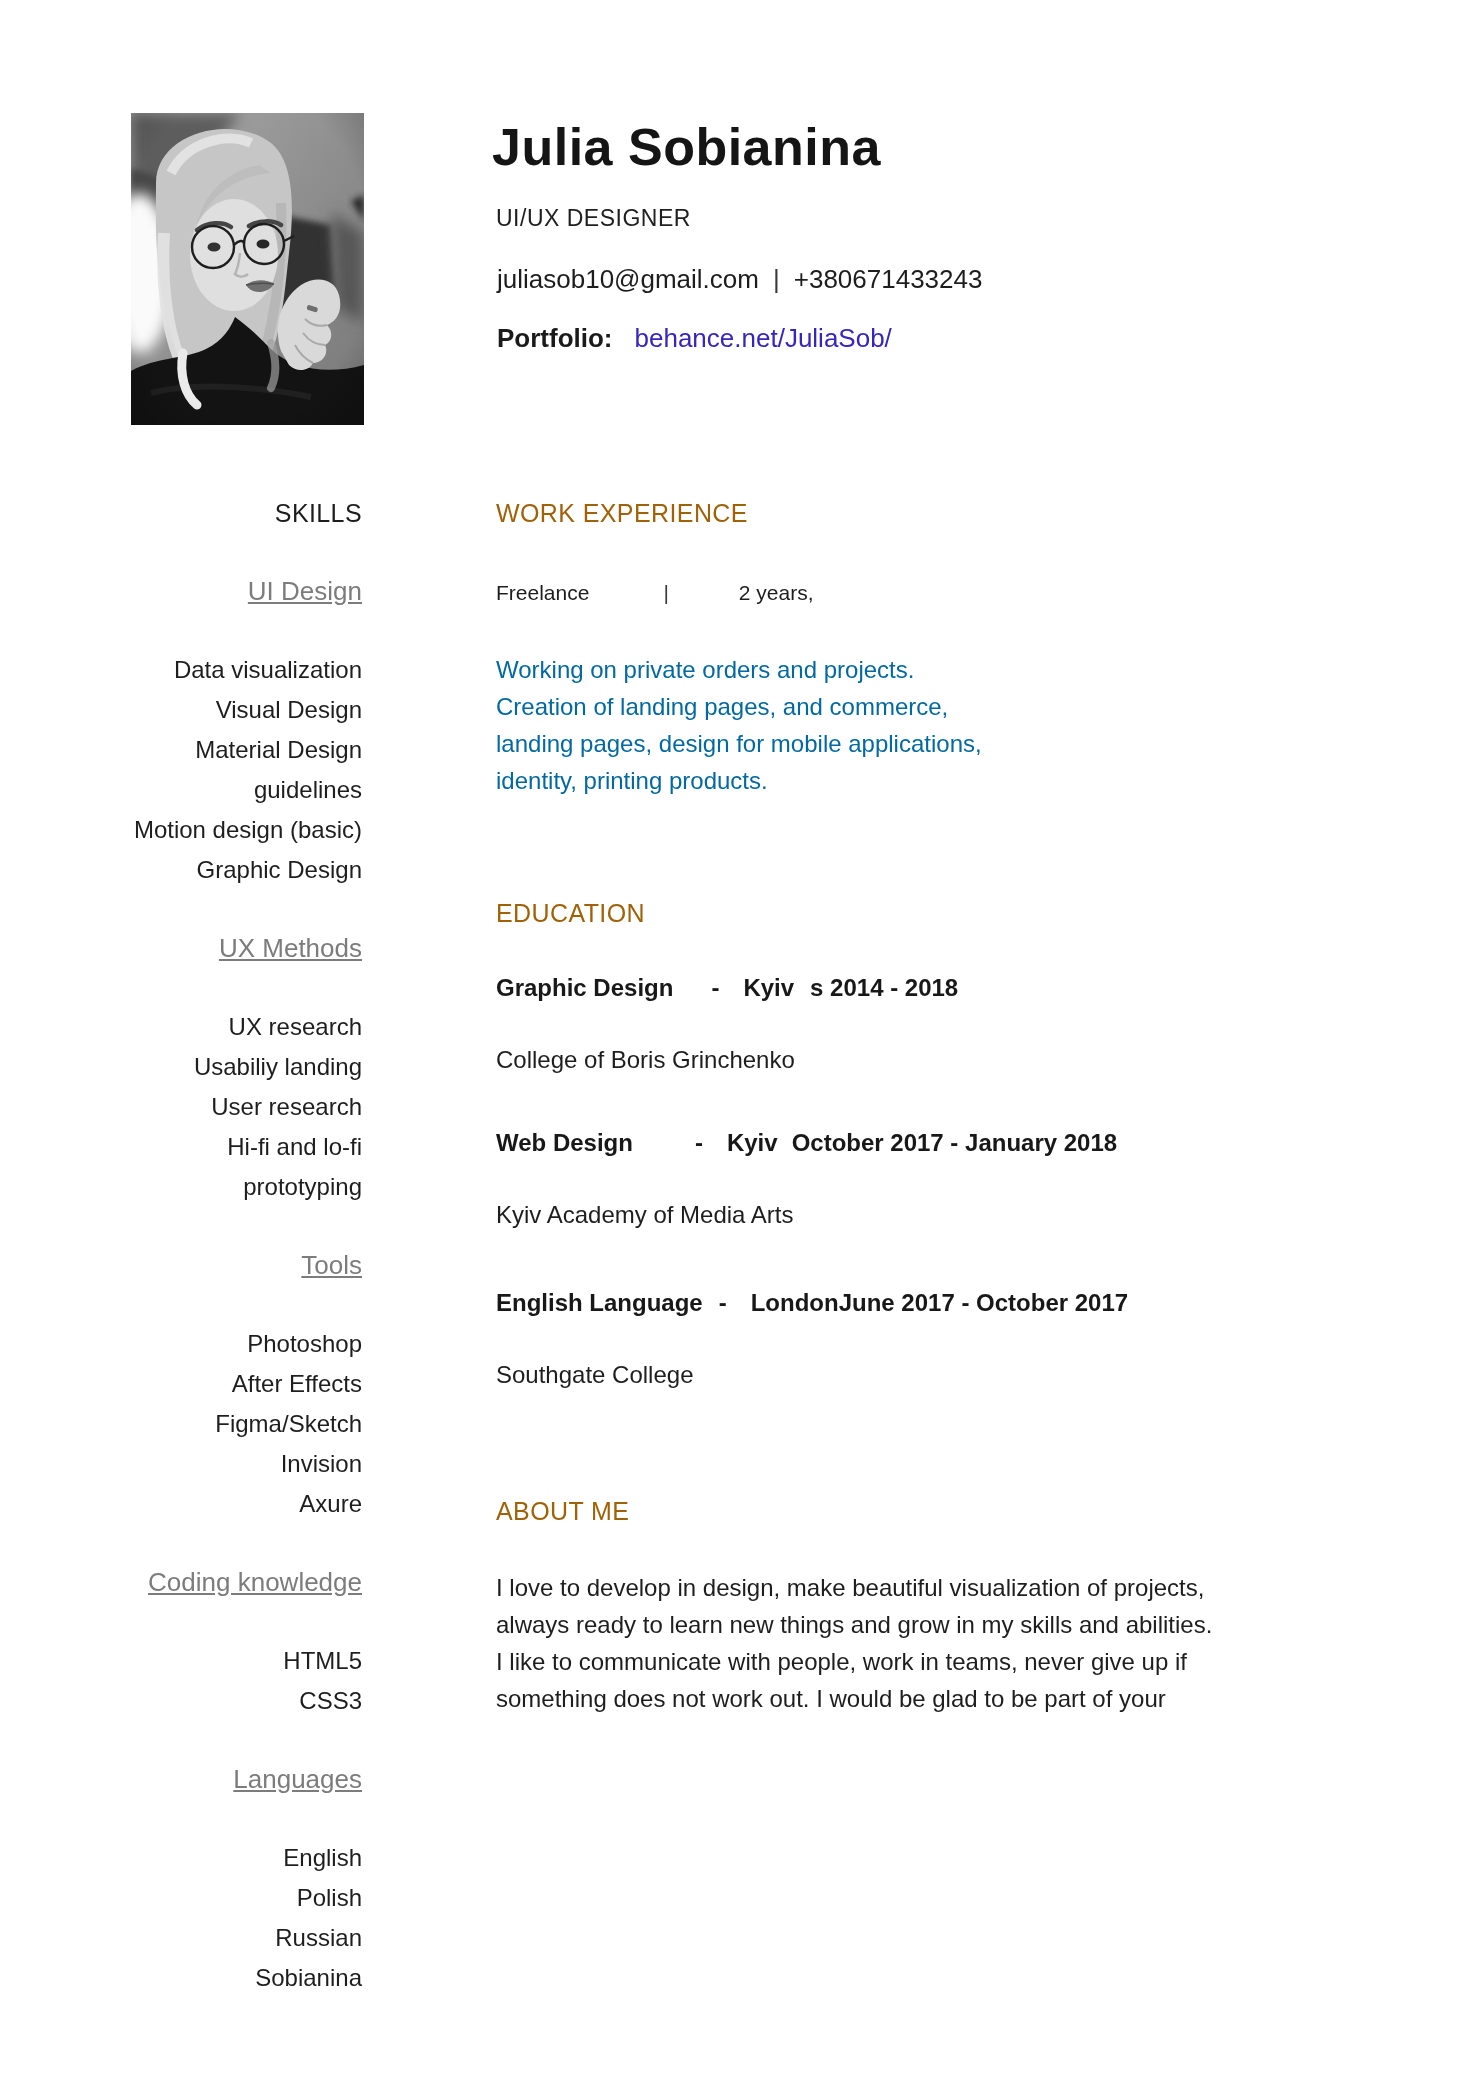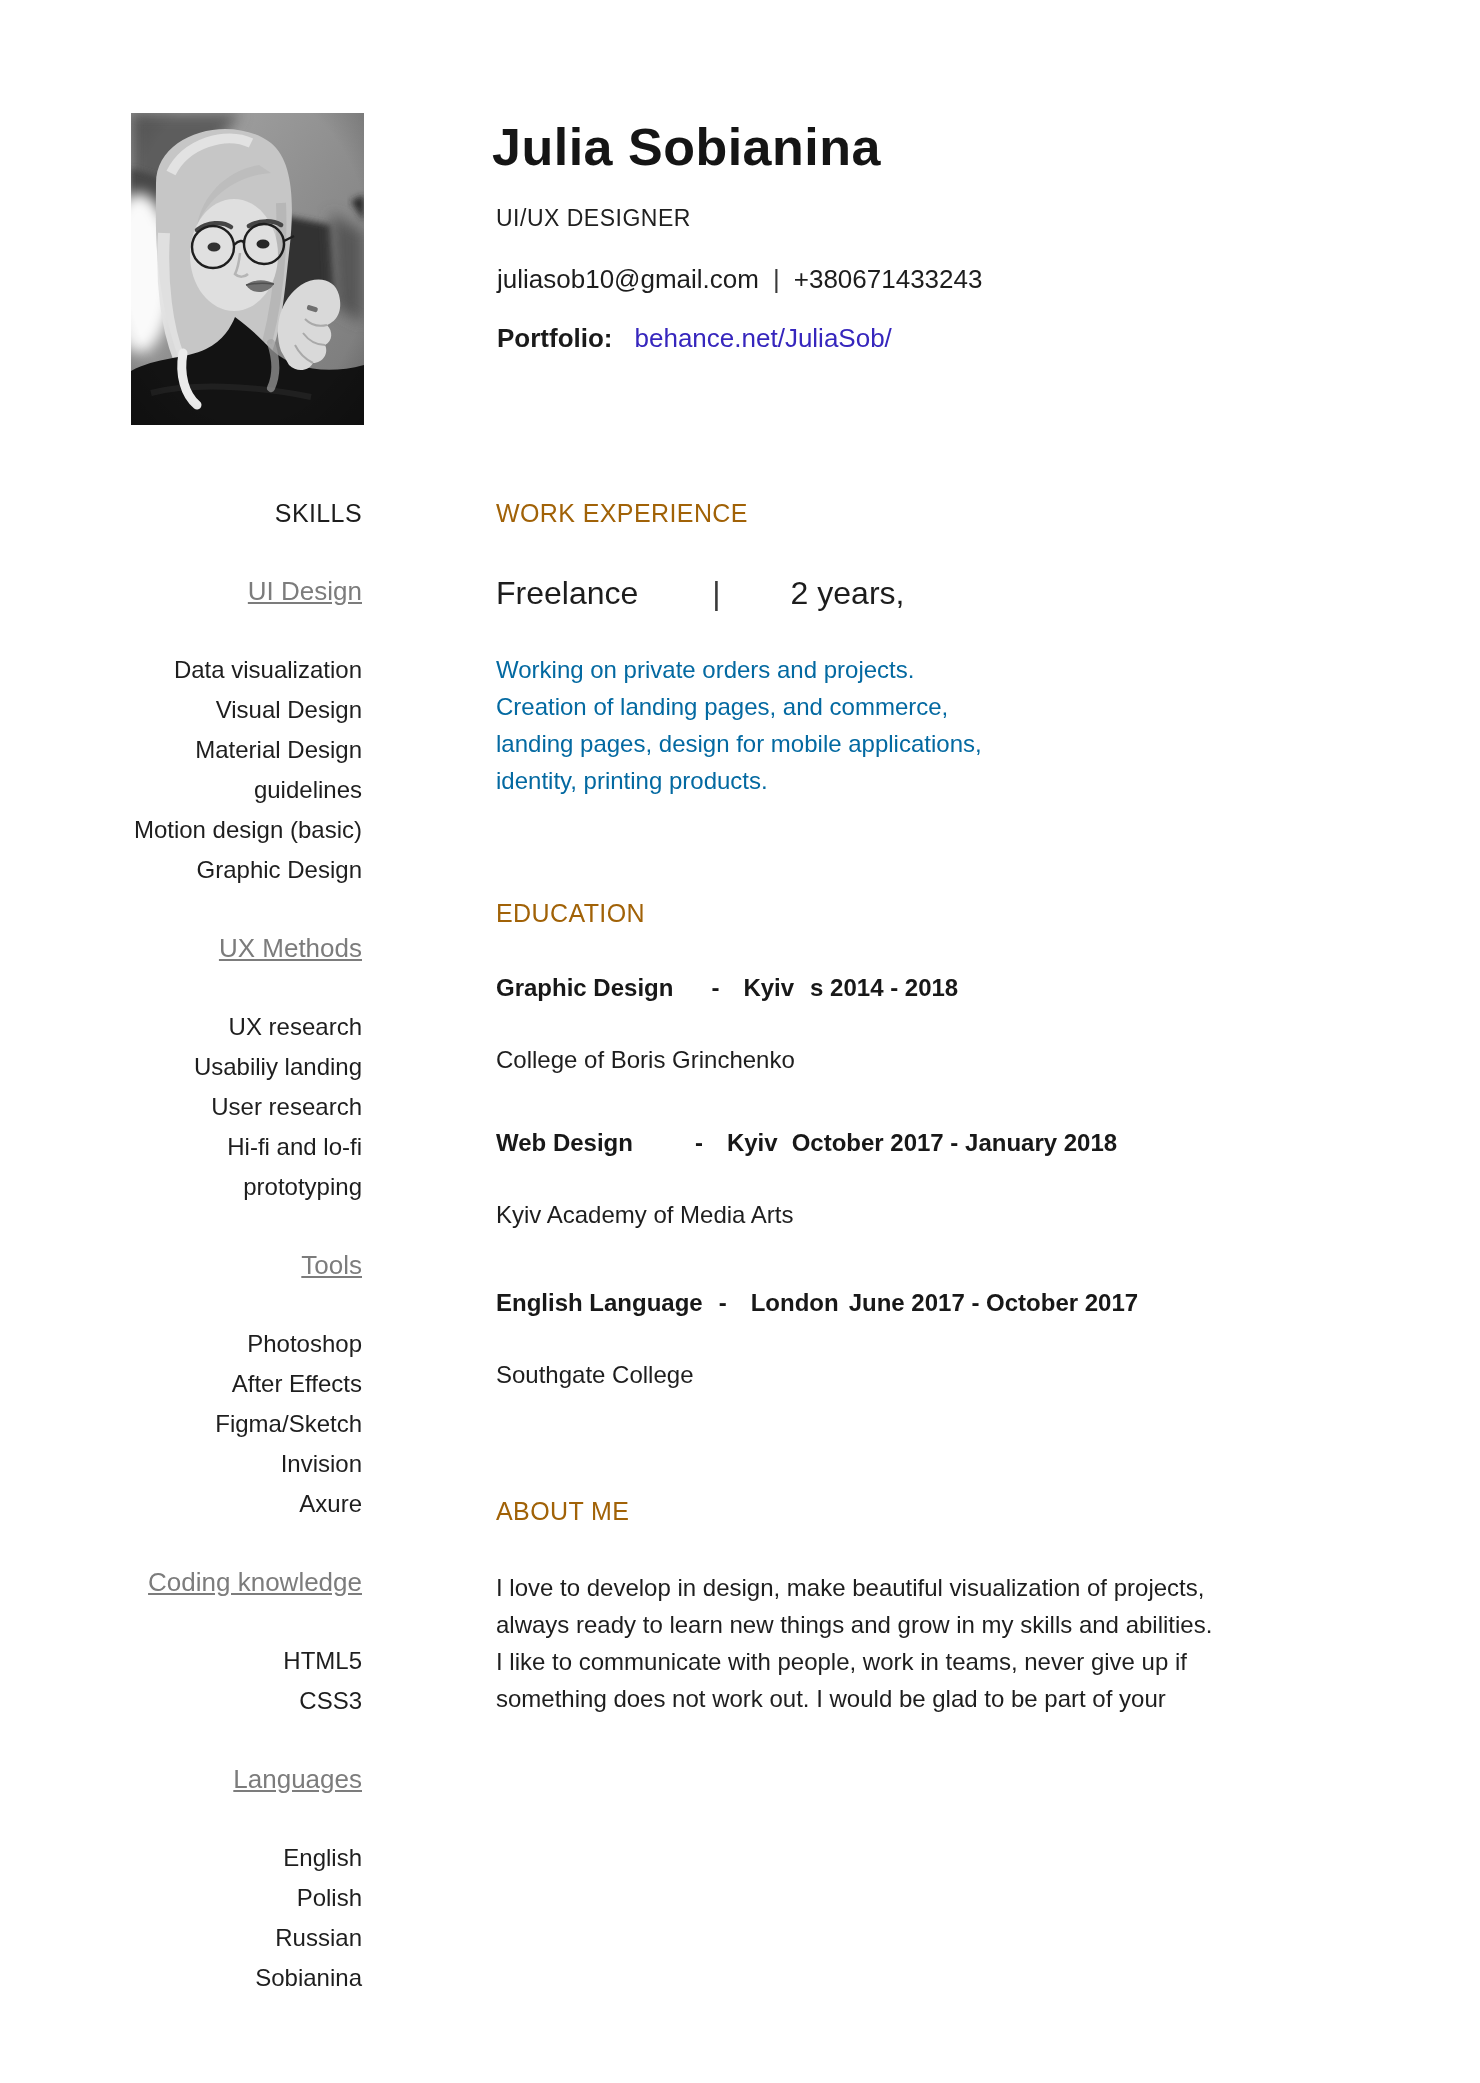--- a/index.html
+++ b/index.html
@@ -20,21 +20,21 @@
   .portfolio .plink{color:#3626bd;text-decoration:none;}
   
   .skills{position:absolute;left:60px;top:493px;width:302px;text-align:right;}
   .sk-head{font-size:25px;line-height:40px;color:#1d1d1d;letter-spacing:0.4px;text-align:right;}
   .sk-sub{font-size:26px;line-height:40px;color:#7c7c7c;margin-top:38px;text-decoration:underline;}
   .sk-item{font-size:24px;line-height:40px;color:#1e1e1e;}
   .sk-sub + .sk-item{margin-top:39px;}
   
   .rightcol{position:absolute;left:496px;top:493px;width:960px;height:1400px;}
   .sec-head{position:absolute;left:0;font-size:25px;line-height:40px;color:#a16207;letter-spacing:0.4px;}
-  .work-row{position:absolute;left:0;top:80px;font-size:32px;line-height:40px;display:flex;align-items:center;}
+  .work-row{position:absolute;left:0;top:80px;font-size:21px;line-height:40px;display:flex;align-items:center;}
   .work-desc{position:absolute;left:0;top:158px;font-size:24px;line-height:37px;color:#0369a1;}
   .edu-title{position:absolute;left:0;font-size:24px;line-height:40px;font-weight:700;display:flex;align-items:baseline;color:#181818;}
   .edu-school{position:absolute;left:0;font-size:24px;line-height:40px;font-weight:400;color:#1e1e1e;}
   .about-text{position:absolute;left:0;top:1076px;font-size:24px;line-height:37px;color:#1e1e1e;}
 </style>
 </head>
 <body>
 
 <div class="photo">
   <svg viewBox="0 0 233 312" xmlns="http://www.w3.org/2000/svg">
@@ -167,21 +167,21 @@
     <span style="margin-right:62px">Web Design</span>
     <span style="margin-right:24px">-</span>
     <span style="margin-right:14px">Kyiv</span>
     <span>October 2017 - January 2018</span>
   </div>
   <div class="edu-school" style="top:702px">Kyiv Academy of Media Arts</div>
 
   <div class="edu-title" style="top:790px">
     <span style="margin-right:16px">English Language</span>
     <span style="margin-right:24px">-</span>
-    <span style="margin-right:10px">London</span>
+    <span style="margin-right:0">London</span>
     <span>June 2017 - October 2017</span>
   </div>
   <div class="edu-school" style="top:862px">Southgate College</div>
 
   <div class="sec-head" style="top:998px">ABOUT ME</div>
 
   <div class="about-text">
     <div>I love to develop in design, make beautiful visualization of projects,</div>
     <div>always ready to learn new things and grow in my skills and abilities.</div>
     <div>I like to communicate with people, work in teams, never give up if</div>

